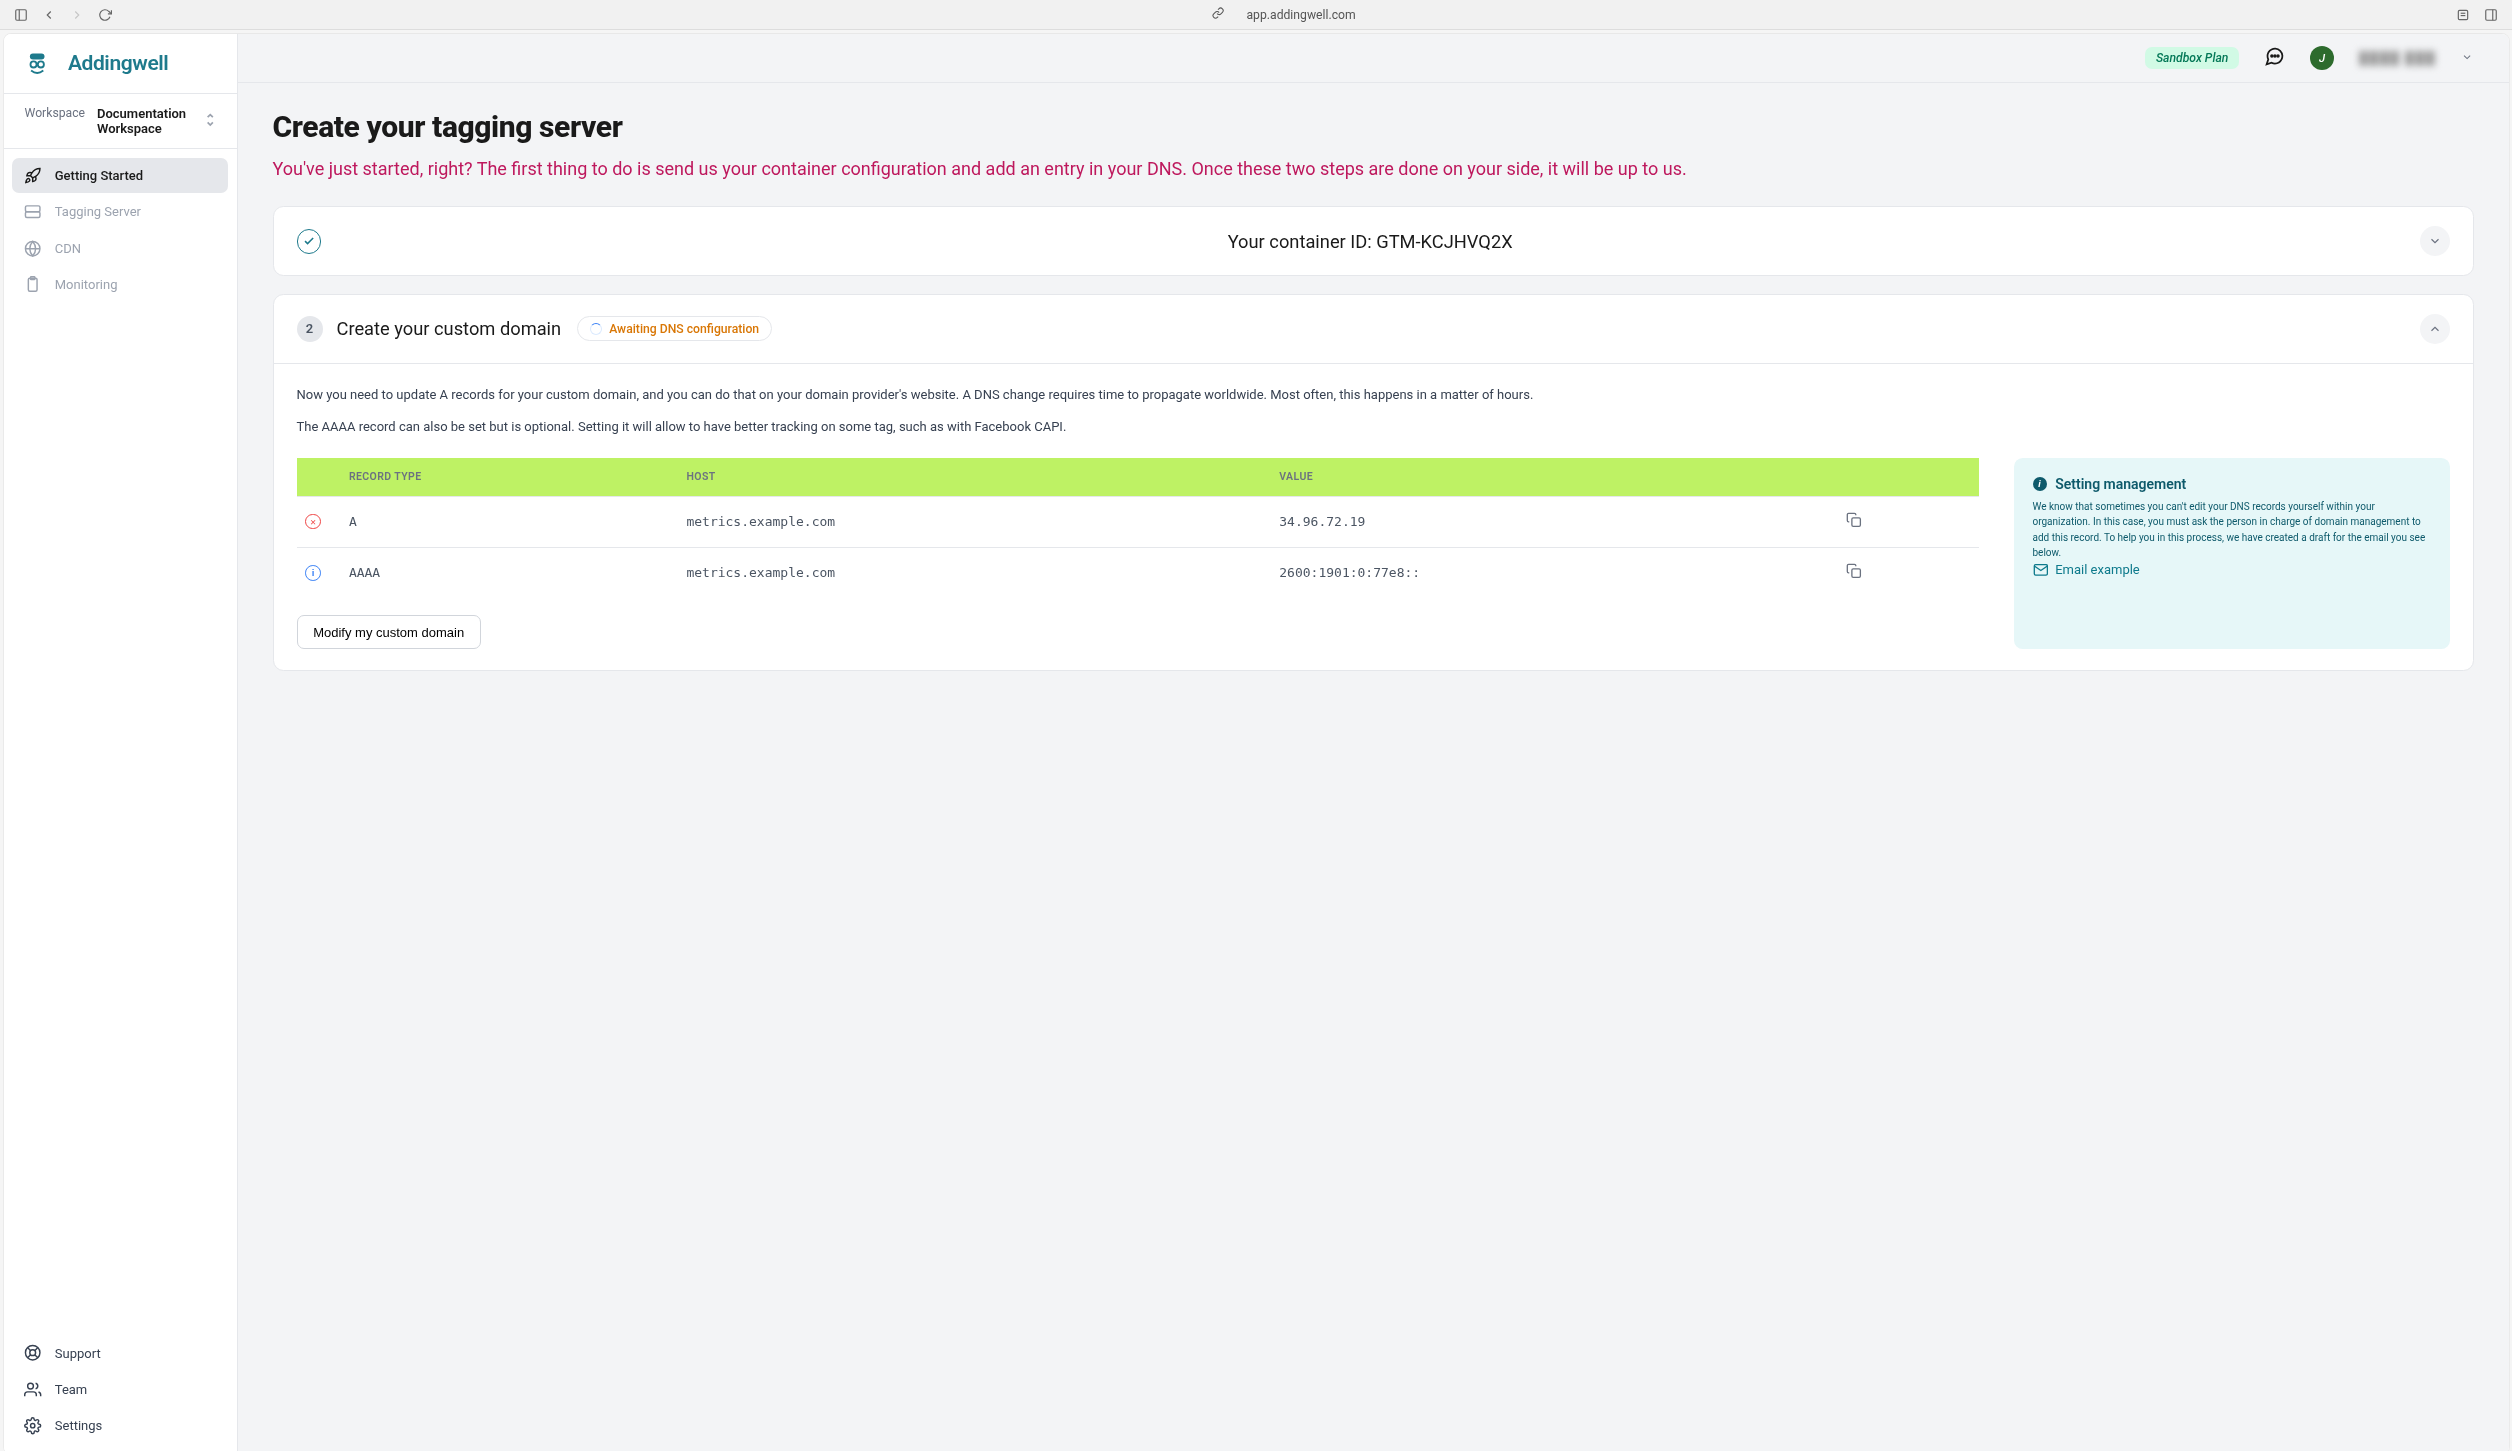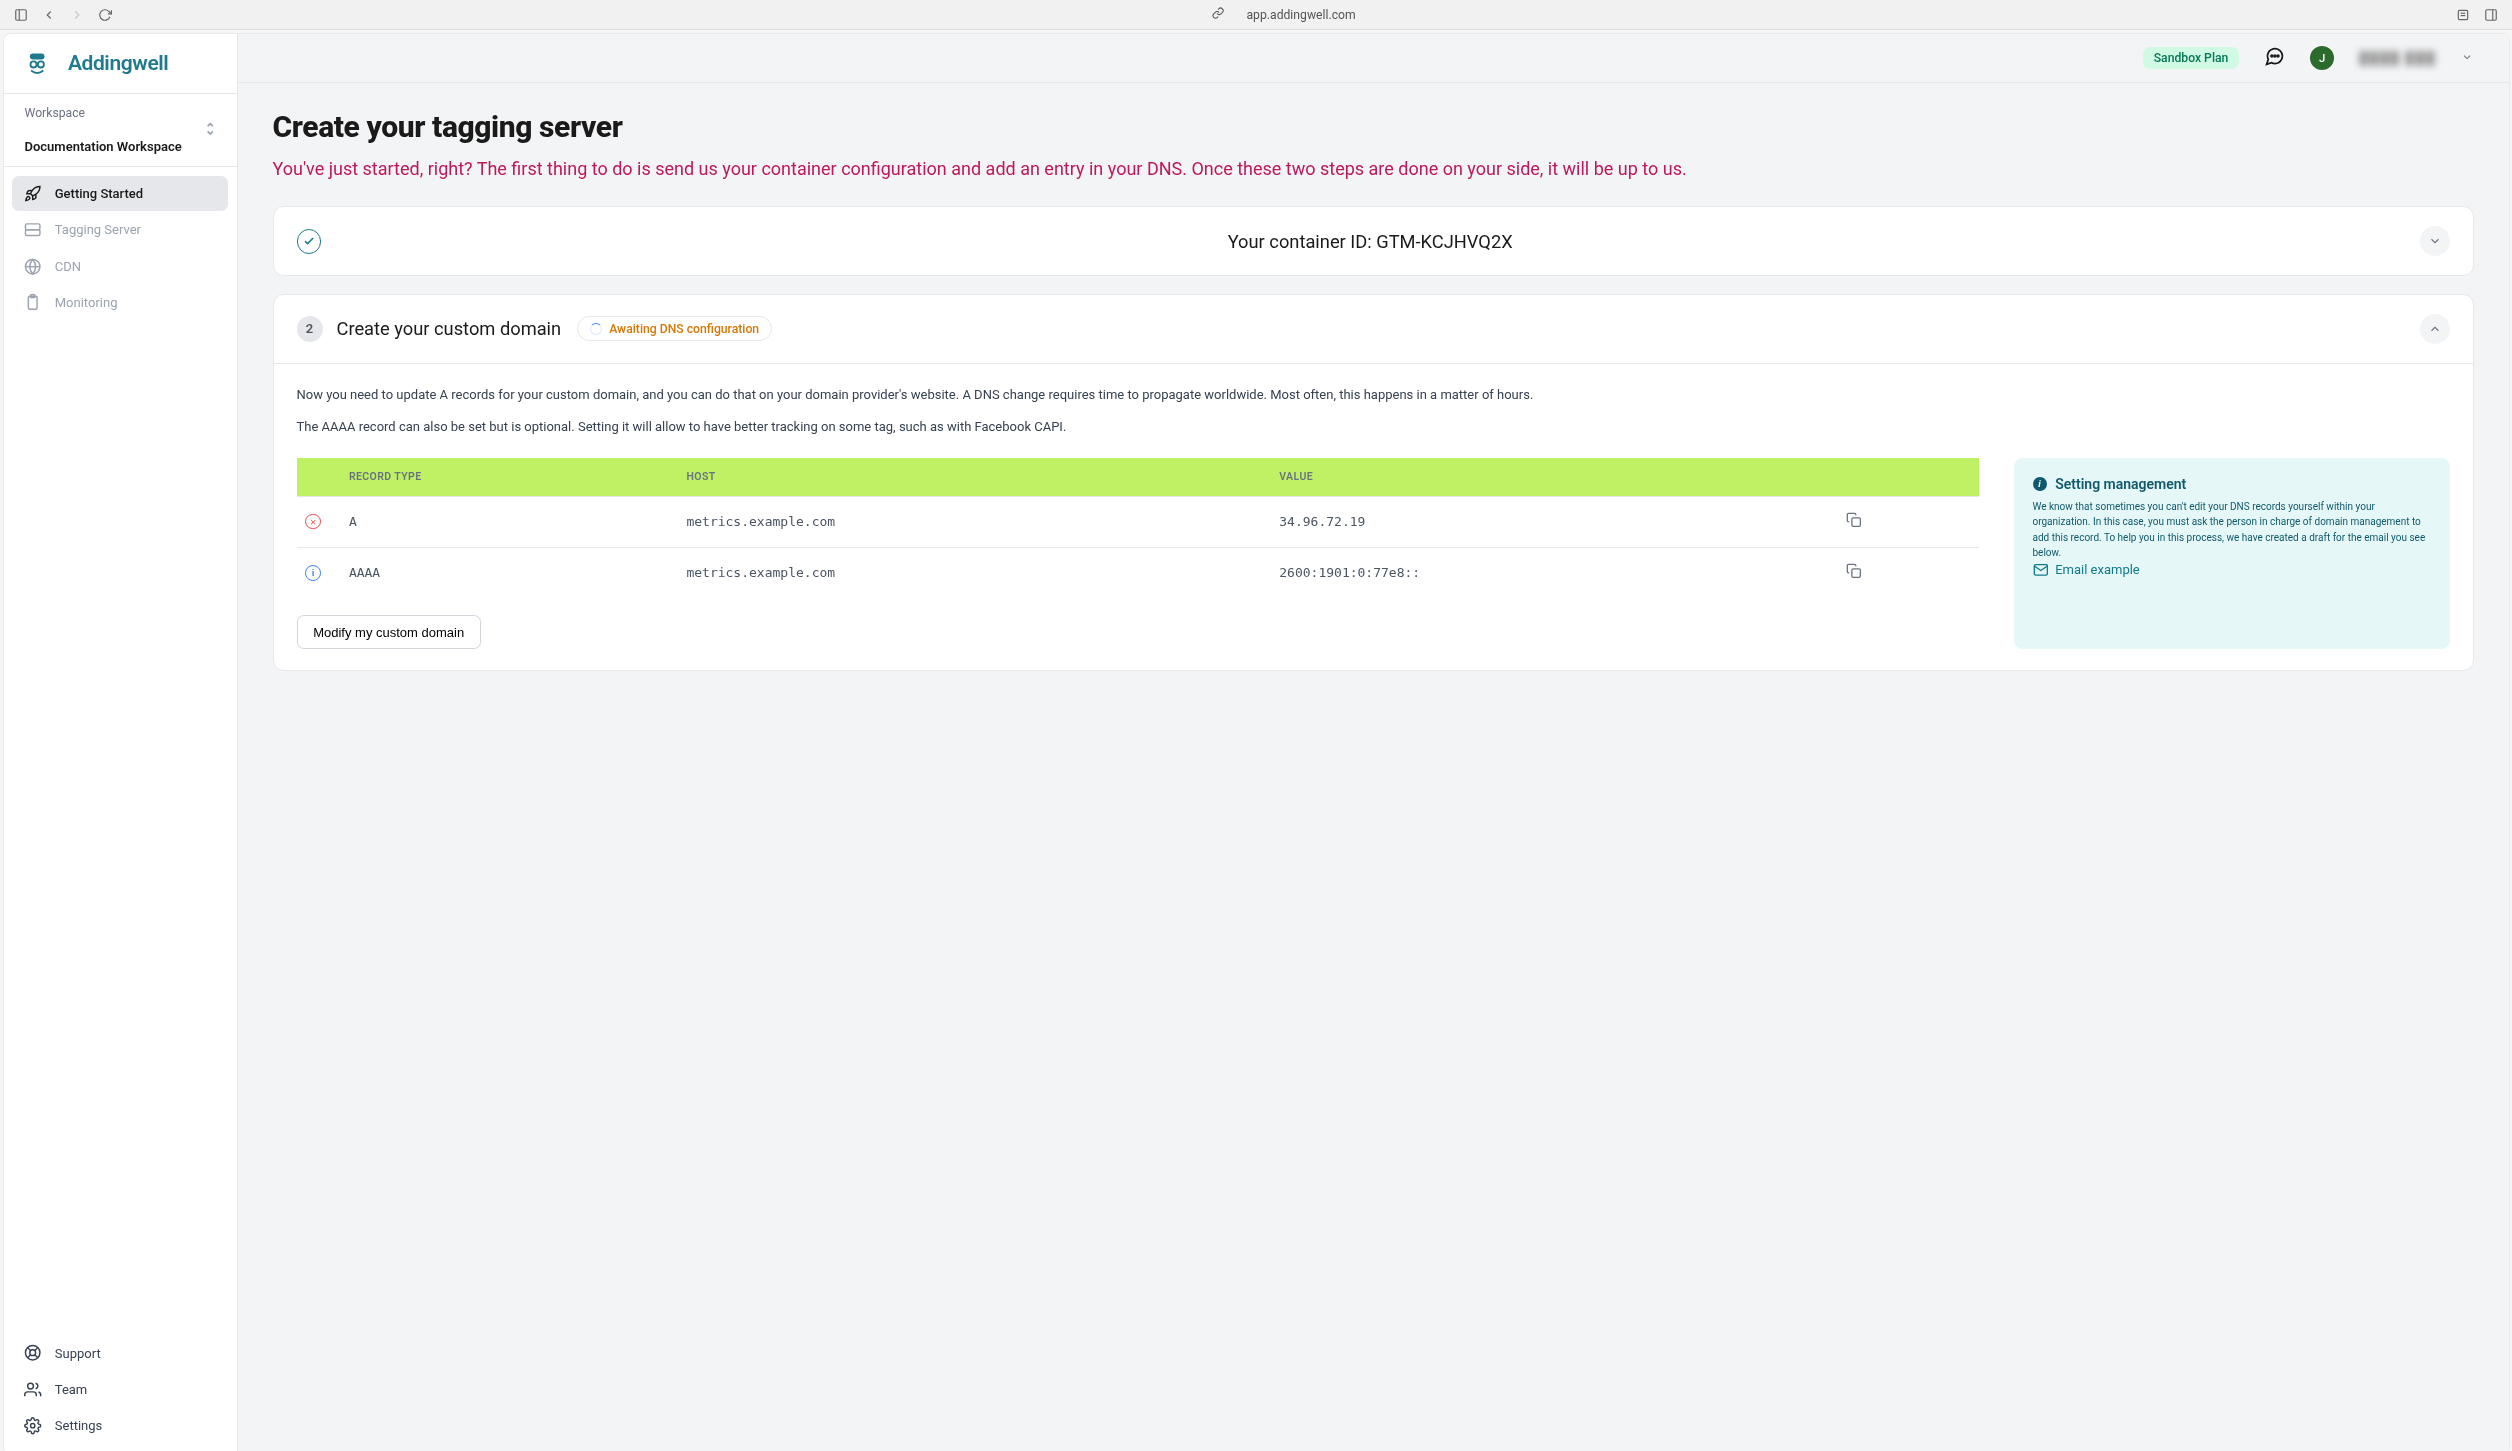--- a/index.html
+++ b/index.html
@@ -12,35 +12,35 @@
 .browser-right { display: flex; gap: 14px; }
 
 .app { display: flex; height: calc(100vh - 31px); background: #fff; border-radius: 7px; margin: 3.5px; overflow: hidden; box-shadow: 0 0 0 0.9px rgba(0,0,0,0.05); }
 
 .sidebar { width: 234px; background: #fff; border-right: 0.9px solid #e5e7eb; display: flex; flex-direction: column; }
 .logo-wrap { padding: 17.4px 21px; display: flex; align-items: center; gap: 19px; }
 .logo-icon { width: 24.4px; height: 24.4px; }
 .logo-text { font-size: 21px; font-weight: 600; color: #1e7a8c; letter-spacing: -0.4px; }
 
 .workspace-selector { padding: 12.2px 21px; border-top: 0.9px solid #e5e7eb; border-bottom: 0.9px solid #e5e7eb; display: flex; justify-content: space-between; align-items: center; }
-.workspace-text { display: flex; flex-direction: column; gap: 19px; }
+.workspace-text { display: flex; flex-direction: row; gap: 12px; }
 .workspace-label { font-size: 12.2px; color: #6b7280; }
 .workspace-name { font-size: 13px; font-weight: 600; color: #1a1a1a; }
 .workspace-chevrons { color: #9ca3af; font-size: 10.5px; }
 
 .nav { padding: 8.7px; flex: 1; }
 .nav-item { display: flex; align-items: center; gap: 13px; padding: 8.7px 12.2px; border-radius: 7px; font-size: 13px; color: #9ca3af; cursor: pointer; margin-bottom: 1.7px; }
 .nav-item.active { background: #e5e7eb; color: #1a1a1a; font-weight: 500; }
 .nav-item svg { width: 17.4px; height: 17.4px; flex-shrink: 0; }
 
 .bottom-nav { padding: 8.7px; border-top: 0.9px solid transparent; }
 .bottom-nav .nav-item { color: #374151; }
 
 .main { flex: 1; background: #f3f4f6; display: flex; flex-direction: column; overflow: auto; }
-.topbar { padding: 12.2px 35px; display: flex; justify-content: flex-end; align-items: center; gap: 25px; border-bottom: 0.9px solid #e5e7eb; }
+.topbar { padding: 12.2px 35px; display: flex; justify-content: flex-end; align-items: center; gap: 25px; border-bottom: 0.9px solid #e5e7eb; font-style: italic; }
 .plan-badge { background: #d1fae5; color: #047857; padding: 4.4px 10.5px; border-radius: 7px; font-size: 12.2px; font-weight: 500; }
 .chat-icon { width: 21px; height: 21px; color: #1a1a1a; }
 .avatar { width: 24.4px; height: 24.4px; border-radius: 50%; background: #2d6b2d; color: #fff; display: flex; align-items: center; justify-content: center; font-size: 11.3px; font-weight: 500; }
 .blurred-text { filter: blur(3.5px); color: #999; font-size: 12.2px; letter-spacing: 1.7px; }
 .dropdown-chevron { color: #6b7280; }
 
 .content { padding: 26px 35px; }
 .page-title { font-size: 30px; font-weight: 800; margin-bottom: 10.5px; letter-spacing: -0.4px; }
 .page-subtitle { font-size: 18px; color: #be185d; line-height: 1.5; margin-bottom: 24.4px; }
 

